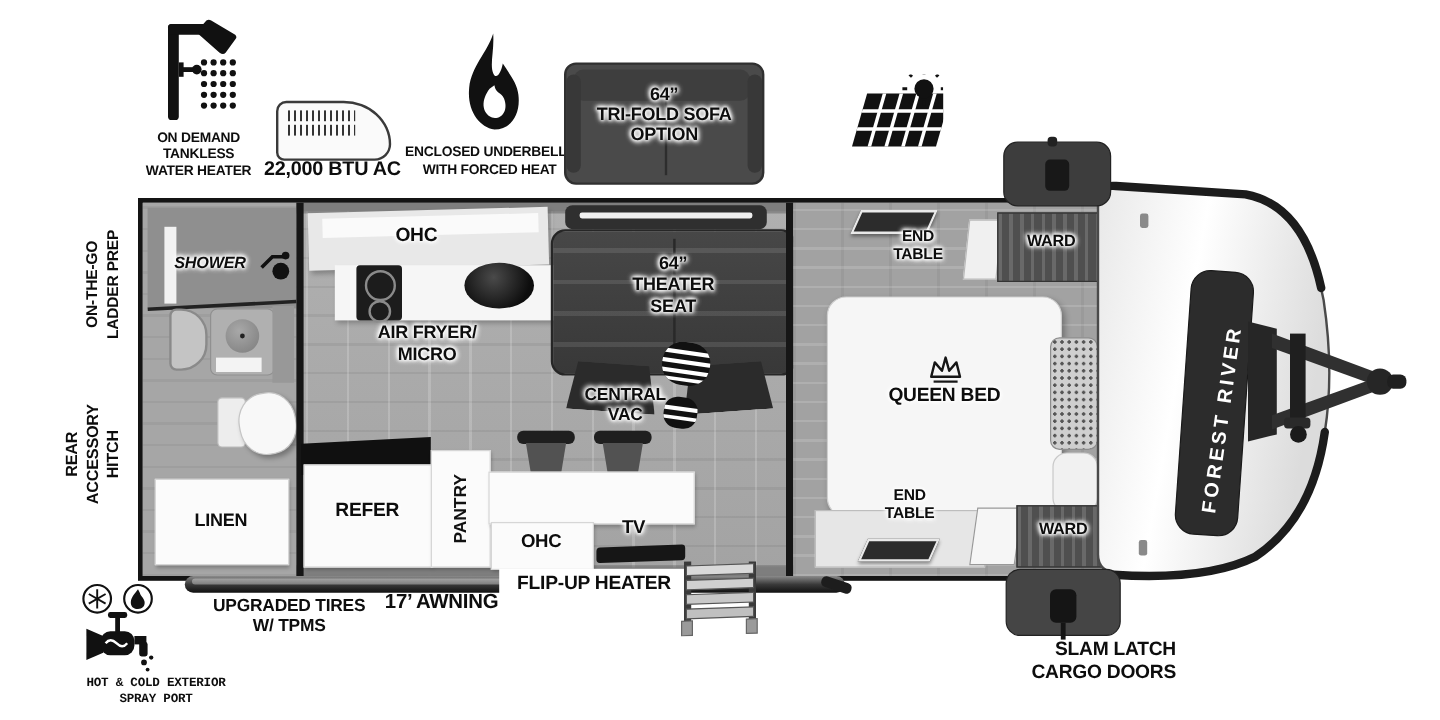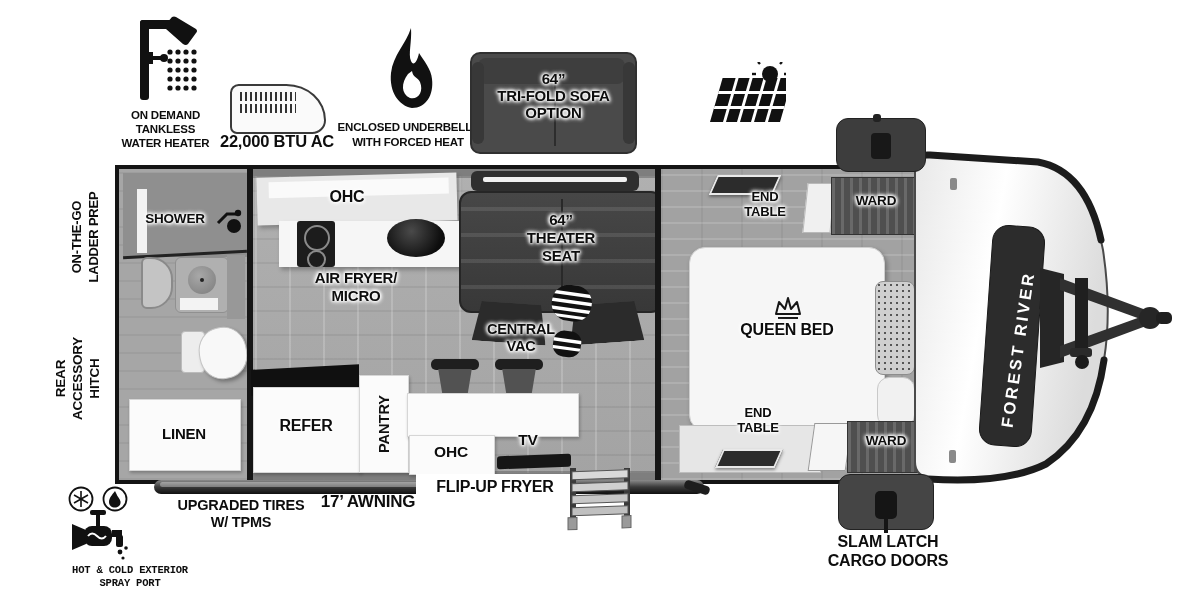--- a/index.html
+++ b/index.html
@@ -121,21 +121,21 @@
   <div class="caption vrot" style="left:-2px;top:353px;width:158px;font-size:13.5px;line-height:17px;">REAR
 ACCESSORY
 HITCH</div>
 
   <div class="plan">
 
     <div class="zone-bath"></div>
     <div class="abs" style="left:4px;top:4px;width:124px;height:84px;background:#8f8f8f;"></div>
     <div class="abs" style="left:4px;top:84px;width:124px;height:3px;background:#222;transform:rotate(-3deg);"></div>
     <div class="abs" style="left:18px;top:20px;width:10px;height:64px;background:#f2f2f2;"></div>
-    <div class="label" style="left:18px;top:42px;width:76px;font-size:13.5px;">SHOWER</div>
+    <div class="label" style="left:18px;top:42px;width:76px;font-size:13.5px;font-style:italic;">SHOWER</div>
     <svg class="abs" style="left:96px;top:38px;" width="28" height="28" viewBox="0 0 28 28">
       <polyline points="3,16 12,7 21,7" stroke="#111" stroke-width="3" fill="none"></polyline>
       <circle cx="23" cy="6" r="3.2" fill="#111"></circle>
         <circle cx="19" cy="19" r="7" fill="#111"></circle>
     </svg>
     <div class="abs" style="left:22px;top:88px;width:28px;height:48px;background:#c4c4c4;border:2px solid #8a8a8a;border-radius:6px 22px 22px 6px;"></div>
     <div class="abs" style="left:56px;top:88px;width:52px;height:54px;background:#b0b0b0;border:1px solid #909090;border-radius:6px;">
       <div class="abs" style="left:12px;top:8px;width:28px;height:28px;border-radius:50%;background:radial-gradient(circle at 40% 35%,#a8a8a8,#7c7c7c);"></div>
       <div class="abs" style="left:24px;top:20px;width:4px;height:4px;border-radius:50%;background:#222;"></div>
       <div class="abs" style="left:4px;top:40px;width:38px;height:12px;background:#f3f3f3;"></div>
@@ -251,21 +251,21 @@
 
   <div class="abs" style="left:154px;top:480px;width:550px;height:14px;border-radius:7px;background:linear-gradient(180deg,#8a8a8a,#3a3a3a 50%,#101010);">
     <div class="abs" style="left:6px;top:2px;width:280px;height:5px;background:rgba(255,255,255,.35);border-radius:3px;"></div>
     <div class="abs" style="right:-6px;top:3px;width:26px;height:9px;background:#1d1d1d;border-radius:4px;transform:rotate(18deg);"></div>
   </div>
   <div class="caption" style="left:168px;top:497px;width:146px;font-size:14.5px;line-height:17px;">UPGRADED TIRES
 W/ TPMS</div>
   <div class="caption" style="left:312px;top:492px;width:112px;font-size:17px;">17’ AWNING</div>
 
   <div class="abs" style="left:416px;top:474px;width:158px;height:27px;background:#fff;"></div>
-  <div class="caption" style="left:416px;top:478px;width:158px;font-size:16px;">FLIP-UP FRYER</div>
+  <div class="caption" style="left:416px;top:478px;width:158px;font-size:16px;">FLIP-UP HEATER</div>
 
   <svg class="abs" style="left:562px;top:468px;" width="78" height="64" viewBox="0 0 78 64">
     <g transform="skewY(-2)">
       <rect x="8" y="0" width="6" height="50" fill="#3a3a3a"></rect>
         <rect x="62" y="0" width="6" height="50" fill="#3a3a3a"></rect>
       <rect x="10" y="4" width="56" height="8" fill="#d9d9d9" stroke="#555"></rect>
       <rect x="10" y="16" width="56" height="8" fill="#d0d0d0" stroke="#555"></rect>
       <rect x="10" y="28" width="56" height="8" fill="#c8c8c8" stroke="#555"></rect>
       <rect x="10" y="40" width="56" height="8" fill="#c0c0c0" stroke="#555"></rect>
       <rect x="6" y="50" width="9" height="12" fill="#9a9a9a" stroke="#666"></rect>
@@ -326,16 +326,16 @@
   </svg>
 
   <div class="abs" style="left:836px;top:118px;width:88px;height:52px;background:#3d3d3d;border:1px solid #222;border-radius:12px;">
     <div class="abs" style="left:36px;top:-5px;width:8px;height:8px;background:#222;border-radius:3px;"></div>
     <div class="abs" style="left:34px;top:14px;width:20px;height:26px;background:#181818;border-radius:4px;"></div>
   </div>
   <div class="abs" style="left:838px;top:474px;width:94px;height:54px;background:#454545;border:1px solid #222;border-radius:12px;">
     <div class="abs" style="left:36px;top:16px;width:22px;height:28px;background:#151515;border-radius:5px;"></div>
     <div class="abs" style="left:45px;top:44px;width:4px;height:14px;background:#151515;"></div>
   </div>
-  <div class="caption" style="left:796px;top:532px;width:184px;font-size:16px;line-height:19px;">SLAM LATCH
+  <div class="caption" style="left:796px;top:532px;width:184px;font-size:16px;line-height:19px;text-align:right;">SLAM LATCH
 CARGO DOORS</div>
 
 </div>
 
 </body></html>

